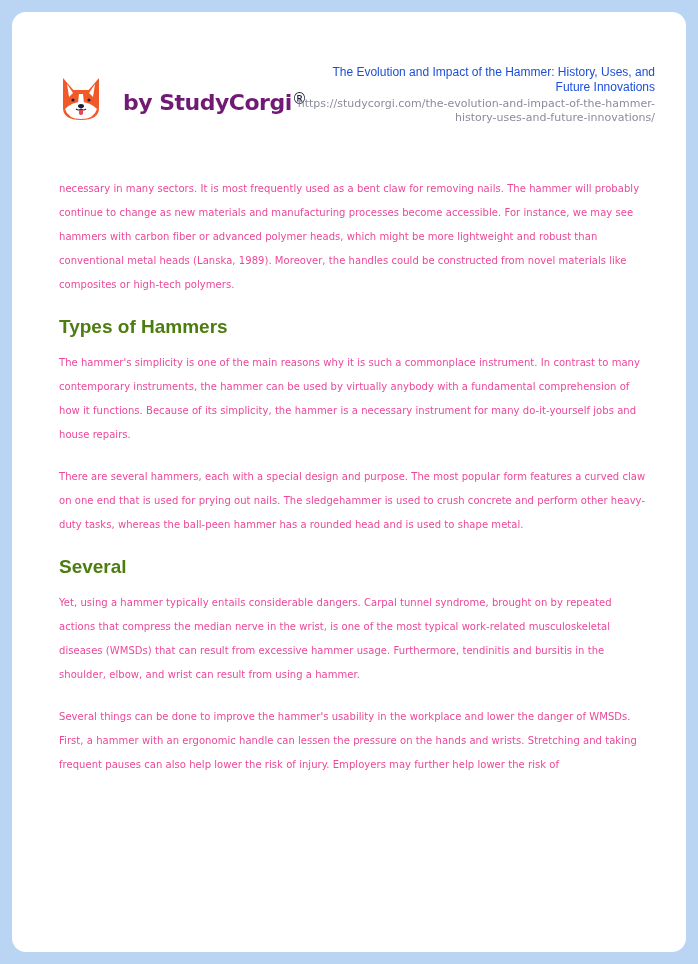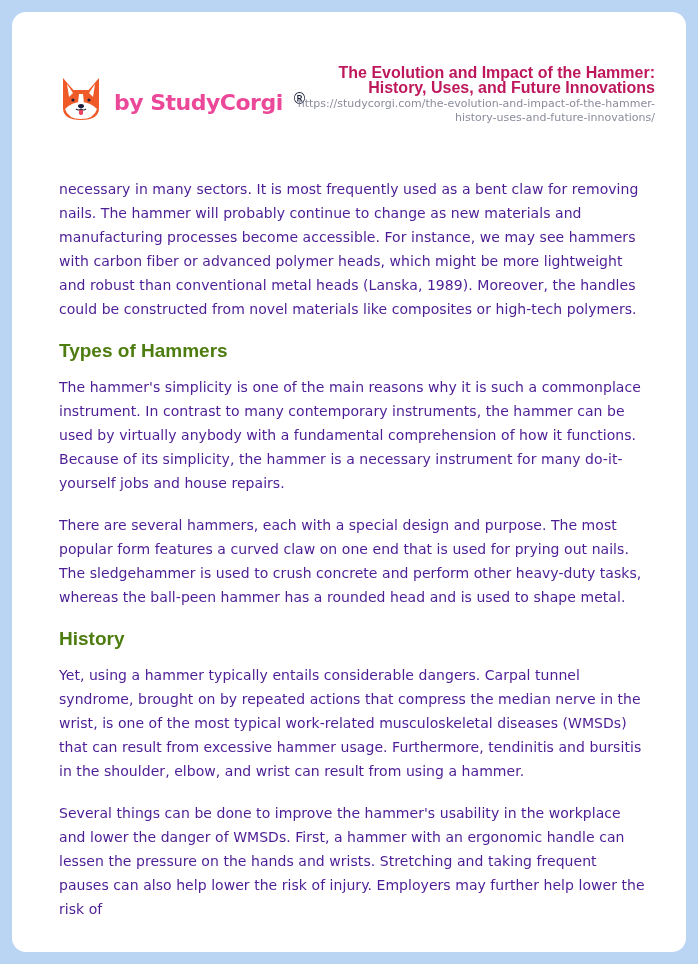--- a/index.html
+++ b/index.html
@@ -37,25 +37,25 @@
       top: 64px;
       display: flex;
       align-items: center;
     }
     .logo-icon {
       width: 42px;
       height: 46px;
       display: block;
     }
     .logo-text {
-      margin-left: 12px;
+      margin-left: 21px;
       font-family: "DejaVu Sans", sans-serif;
       font-weight: bold;
       font-size: 22px;
-      color: #ec4899;
+      color: #701a75;
       letter-spacing: -0.5px;
       position: relative;
       top: 3px;
     }
     .logo-reg {
       position: absolute;
       left: 232px;
       top: 14px;
       font-family: "DejaVu Sans", sans-serif;
       font-size: 15px;
@@ -63,43 +63,43 @@
     }
     .doc-meta {
       position: absolute;
       right: 31px;
       top: 53px;
       width: 360px;
       text-align: right;
     }
     .doc-title {
       font-family: "Liberation Sans", sans-serif;
-      font-weight: bold;
-      font-size: 16px;
+      font-weight: normal;
+      font-size: 12px;
       line-height: 15px;
-      color: #be185d;
+      color: #1d4ed8;
     }
     .doc-url {
       font-family: "DejaVu Sans", sans-serif;
       font-size: 11px;
       line-height: 14px;
       color: #8a8c9b;
       margin-top: 2px;
     }
     .content {
       position: absolute;
       left: 47px;
       top: 165px;
       width: 590px;
     }
     .para {
       font-family: "DejaVu Sans", sans-serif;
-      font-size: 14px;
+      font-size: 10px;
       line-height: 24px;
-      color: #4c1d95;
+      color: #ec4899;
       margin: 0 0 18px 0;
       letter-spacing: 0.05px;
     }
     .para.first {
       margin-bottom: 18px;
     }
     .heading {
       font-family: "Liberation Sans", sans-serif;
       font-weight: bold;
       font-size: 19px;
@@ -146,18 +146,18 @@
     </div>
   </div>
 
   <div class="content">
     <p class="para first">necessary in many sectors. It is most frequently used as a bent claw for removing nails. The hammer will probably continue to change as new materials and manufacturing processes become accessible. For instance, we may see hammers with carbon fiber or advanced polymer heads, which might be more lightweight and robust than conventional metal heads (Lanska, 1989). Moreover, the handles could be constructed from novel materials like composites or high-tech polymers.</p>
 
     <h2 class="heading">Types of Hammers</h2>
     <p class="para">The hammer's simplicity is one of the main reasons why it is such a commonplace instrument. In contrast to many contemporary instruments, the hammer can be used by virtually anybody with a fundamental comprehension of how it functions. Because of its simplicity, the hammer is a necessary instrument for many do-it-yourself jobs and house repairs.</p>
     <p class="para">There are several hammers, each with a special design and purpose. The most popular form features a curved claw on one end that is used for prying out nails. The sledgehammer is used to crush concrete and perform other heavy-duty tasks, whereas the ball-peen hammer has a rounded head and is used to shape metal.</p>
 
-    <h2 class="heading">History</h2>
+    <h2 class="heading">Several</h2>
     <p class="para">Yet, using a hammer typically entails considerable dangers. Carpal tunnel syndrome, brought on by repeated actions that compress the median nerve in the wrist, is one of the most typical work-related musculoskeletal diseases (WMSDs) that can result from excessive hammer usage. Furthermore, tendinitis and bursitis in the shoulder, elbow, and wrist can result from using a hammer.</p>
 
     <p class="para">Several things can be done to improve the hammer's usability in the workplace and lower the danger of WMSDs. First, a hammer with an ergonomic handle can lessen the pressure on the hands and wrists. Stretching and taking frequent pauses can also help lower the risk of injury. Employers may further help lower the risk of</p>
   </div>
 </div>
 
 </body></html>

